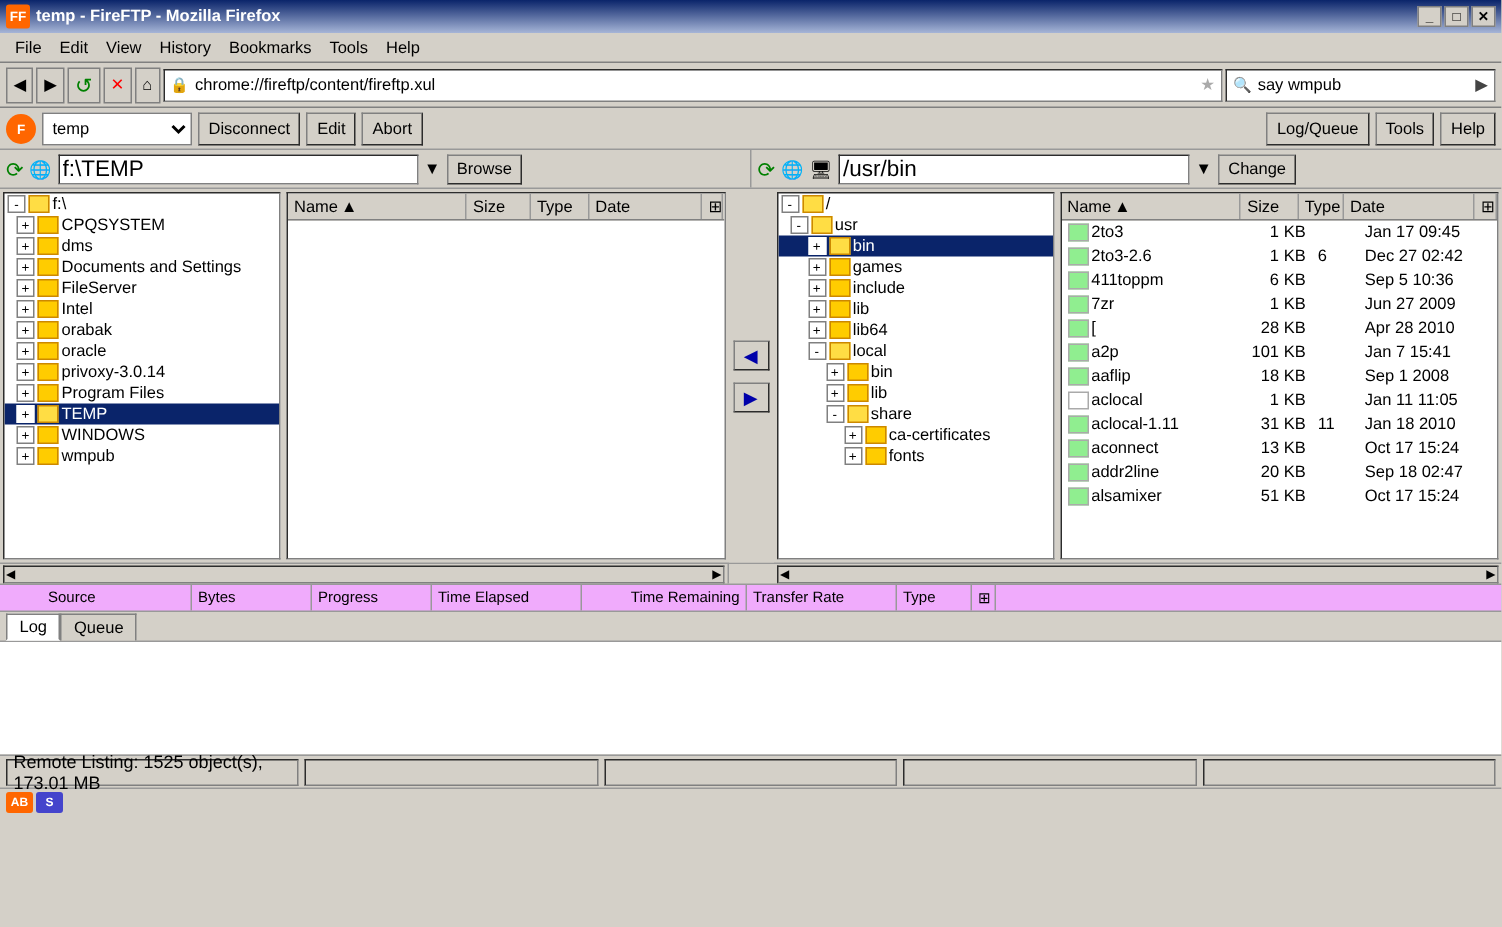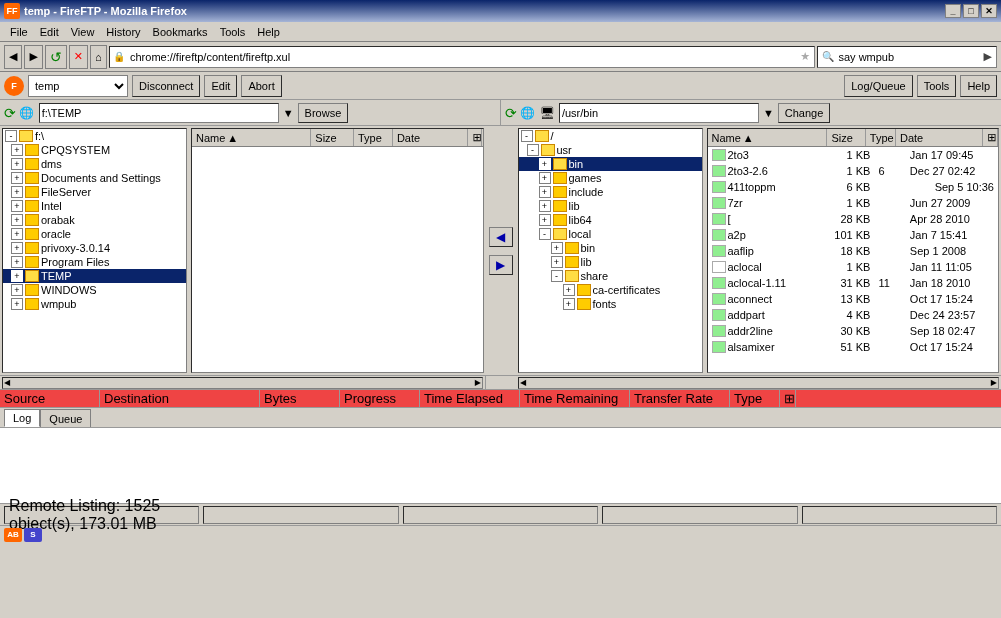--- a/index.html
+++ b/index.html
@@ -102,21 +102,21 @@
     #path-bars {
       display: flex;
       height: 26px;
       border-bottom: 1px solid #999;
       background: #d4d0c8;
     }
     .path-input {
       height: 20px;
       border: 1px inset #808080;
       background: white;
-      font-size: 11px;
+      font-size: 15px;
       padding: 0 2px;
     }
     .path-btn {
       height: 20px; padding: 0 6px;
       background: #d4d0c8;
       border: 1px outset #808080;
       cursor: pointer;
       font-size: 11px;
     }
 
@@ -208,24 +208,25 @@
       border: 1px outset #808080;
       cursor: pointer;
       display: flex; align-items: center; justify-content: center;
       font-size: 12px;
       color: #0000aa;
     }
 
     
     #transfer-bar {
       height: 18px;
-      background: #ef4444;
+      background: #f0abfc;
       display: flex;
       border-bottom: 1px solid #999;
-      font-size: 13px;
+      font-size: 10px;
+      padding-left: 28px;
     }
     .transfer-cell {
       border-right: 1px solid #999;
       padding: 2px 4px;
       display: flex; align-items: center;
     }
 
     
     #tab-bar {
       height: 20px;
@@ -261,21 +262,21 @@
     }
 
     
     #status-bar {
       height: 22px;
       background: #d4d0c8;
       display: flex;
       align-items: center;
       padding: 0 4px;
       border-top: 1px solid #999;
-      font-size: 16px;
+      font-size: 12px;
       gap: 4px;
     }
     .status-segment {
       flex: 1;
       border: 1px inset #808080;
       height: 18px;
       display: flex; align-items: center;
       padding: 0 4px;
       background: #d4d0c8;
     }
@@ -375,21 +376,21 @@
     <span style="color:green; font-size:14px; cursor:pointer;">⟳</span>
     <span style="font-size:12px;">🌐</span>
     <input type="text" class="path-input" style="width: 240px;" value="f:\TEMP">
     <span style="cursor:pointer;">▼</span>
     <button class="path-btn">Browse</button>
   </div>
   <div class="path-bar-right">
     <span style="color:green; font-size:14px; cursor:pointer;">⟳</span>
     <span style="font-size:12px;">🌐</span>
     <span style="font-size:12px;">🖥</span>
-    <input type="text" class="path-input" style="width: 200px;" value="/usr/bin">
+    <input type="text" class="path-input" style="width: 234px;" value="/usr/bin">
     <span style="cursor:pointer;">▼</span>
     <button class="path-btn">Change</button>
   </div>
 </div>
 
 <div id="main-content">
 
   <div id="left-file-panel" class="file-panel">
 
     <div class="tree-pane">
@@ -606,21 +607,21 @@
       </div>
       <div class="file-row">
         <div class="col-cell" style="width:145px; border:none;">
             <span class="file-icon file-icon-exec"></span>
             <span>411toppm</span>
           </div>
         <div class="col-cell" style="width:45px; border:none; justify-content:flex-end;">
             <span>6 KB</span>
           </div>
         <div class="col-cell" style="width:35px; border:none;"></div>
-        <div class="col-cell" style="width:105px; border:none;justify-content:flex-end;">
+        <div class="col-cell" style="width:105px; border:none;">
             <span>Sep 5 10:36</span>
           </div>
       </div>
       <div class="file-row">
         <div class="col-cell" style="width:145px; border:none;">
             <span class="file-icon file-icon-exec"></span>
             <span>7zr</span>
           </div>
         <div class="col-cell" style="width:45px; border:none; justify-content:flex-end;">
             <span>1 KB</span>
@@ -706,37 +707,24 @@
             <span>13 KB</span>
           </div>
         <div class="col-cell" style="width:35px; border:none;"></div>
         <div class="col-cell" style="width:105px; border:none;">
             <span>Oct 17 15:24</span>
           </div>
       </div>
       <div class="file-row">
         <div class="col-cell" style="width:145px; border:none;">
             <span class="file-icon file-icon-exec"></span>
-            <span>addpart</span>
-          </div>
-        <div class="col-cell" style="width:45px; border:none; justify-content:flex-end;">
-            <span>4 KB</span>
-          </div>
-        <div class="col-cell" style="width:35px; border:none;"></div>
-        <div class="col-cell" style="width:105px; border:none;">
-            <span>Dec 24 23:57</span>
-          </div>
-      </div>
-      <div class="file-row">
-        <div class="col-cell" style="width:145px; border:none;">
-            <span class="file-icon file-icon-exec"></span>
             <span>addr2line</span>
           </div>
         <div class="col-cell" style="width:45px; border:none; justify-content:flex-end;">
-            <span>30 KB</span>
+            <span>20 KB</span>
           </div>
         <div class="col-cell" style="width:35px; border:none;"></div>
         <div class="col-cell" style="width:105px; border:none;">
             <span>Sep 18 02:47</span>
           </div>
       </div>
       <div class="file-row">
         <div class="col-cell" style="width:145px; border:none;">
             <span class="file-icon file-icon-exec"></span>
             <span>alsamixer</span>
@@ -766,33 +754,30 @@
       <span style="font-size:8px;">◀</span>
         <span style="font-size:8px;">▶</span>
     </div>
   </div>
 </div>
 
 <div id="transfer-bar">
   <div class="transfer-cell" style="width:100px;">
     <span>Source</span>
   </div>
-  <div class="transfer-cell" style="width:160px;">
-    <span>Destination</span>
-  </div>
   <div class="transfer-cell" style="width:80px;">
     <span>Bytes</span>
   </div>
   <div class="transfer-cell" style="width:80px;">
     <span>Progress</span>
   </div>
   <div class="transfer-cell" style="width:100px;">
     <span>Time Elapsed</span>
   </div>
-  <div class="transfer-cell" style="width:110px;">
+  <div class="transfer-cell" style="width:110px;justify-content:flex-end;">
     <span>Time Remaining</span>
   </div>
   <div class="transfer-cell" style="width:100px;">
     <span>Transfer Rate</span>
   </div>
   <div class="transfer-cell" style="width:50px;">
     <span>Type</span>
   </div>
   <div class="transfer-cell" style="width:16px;">⊞</div>
 </div>

